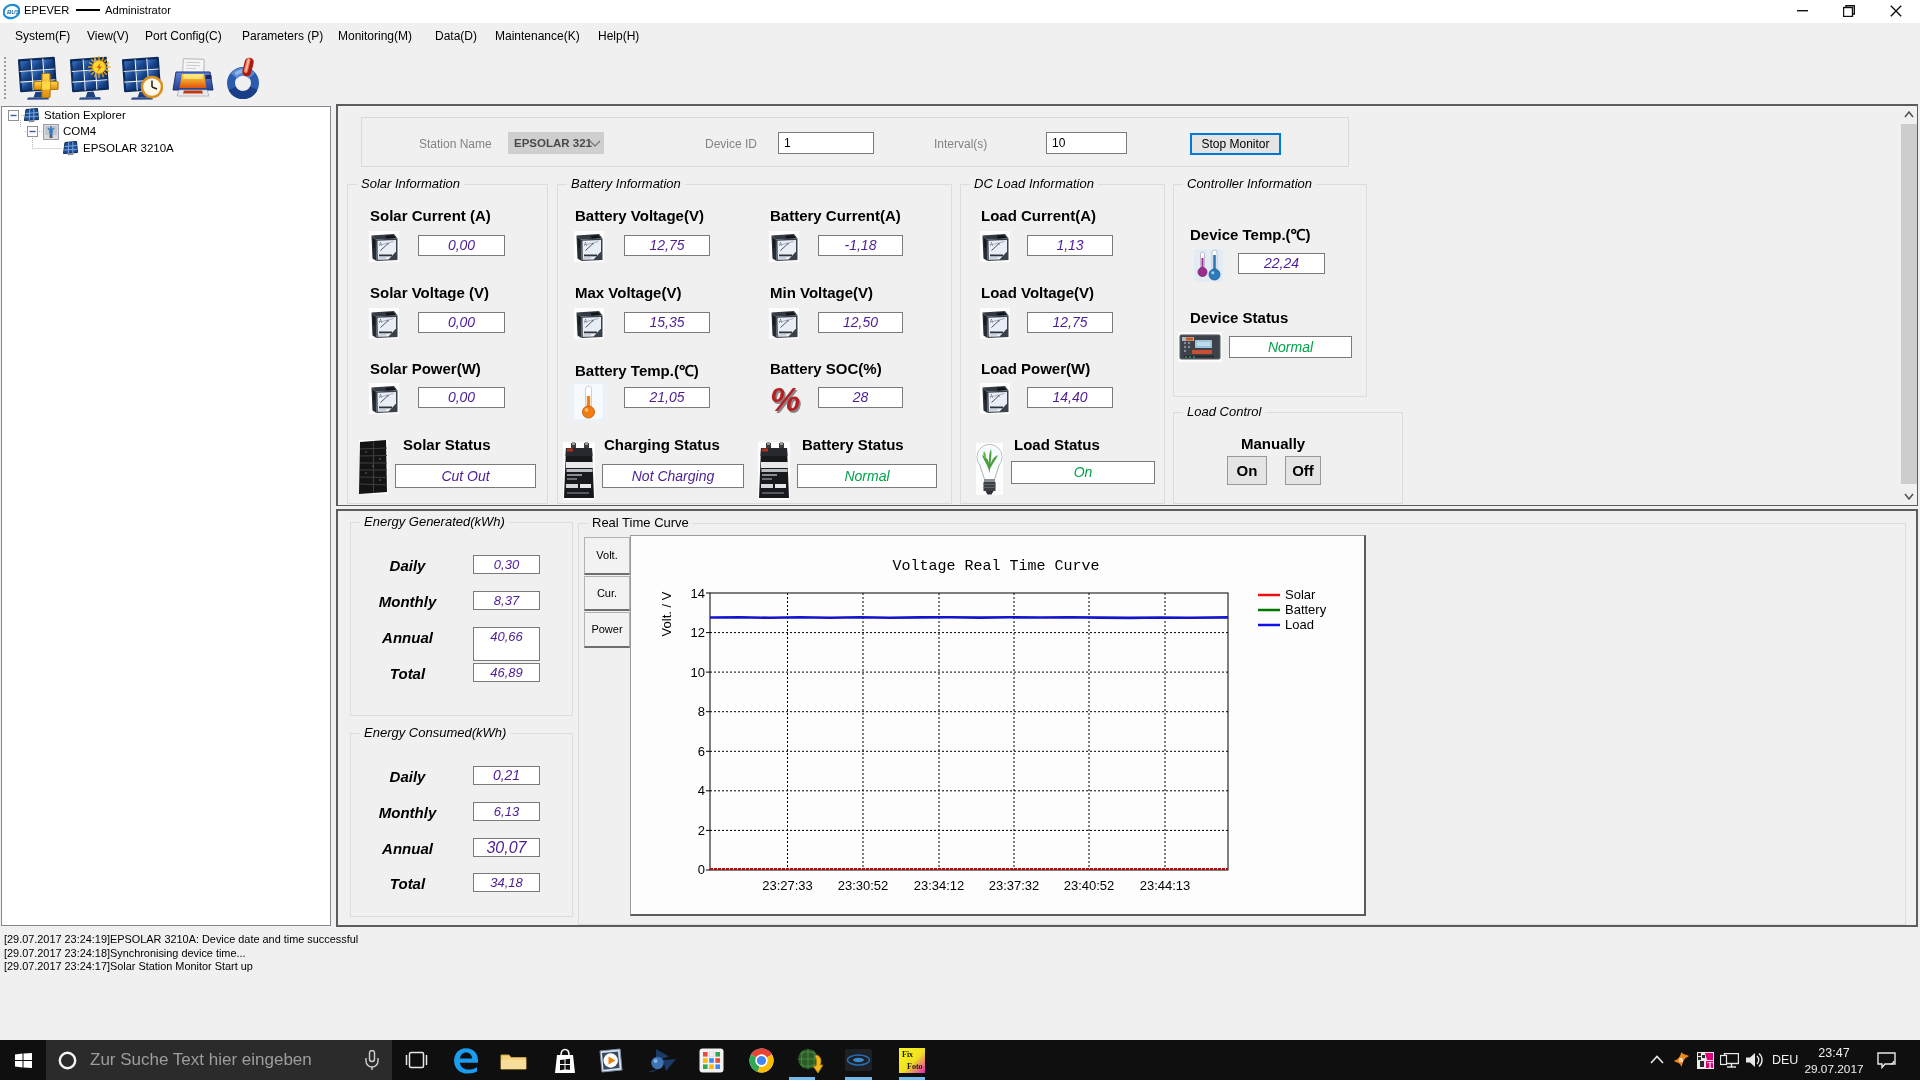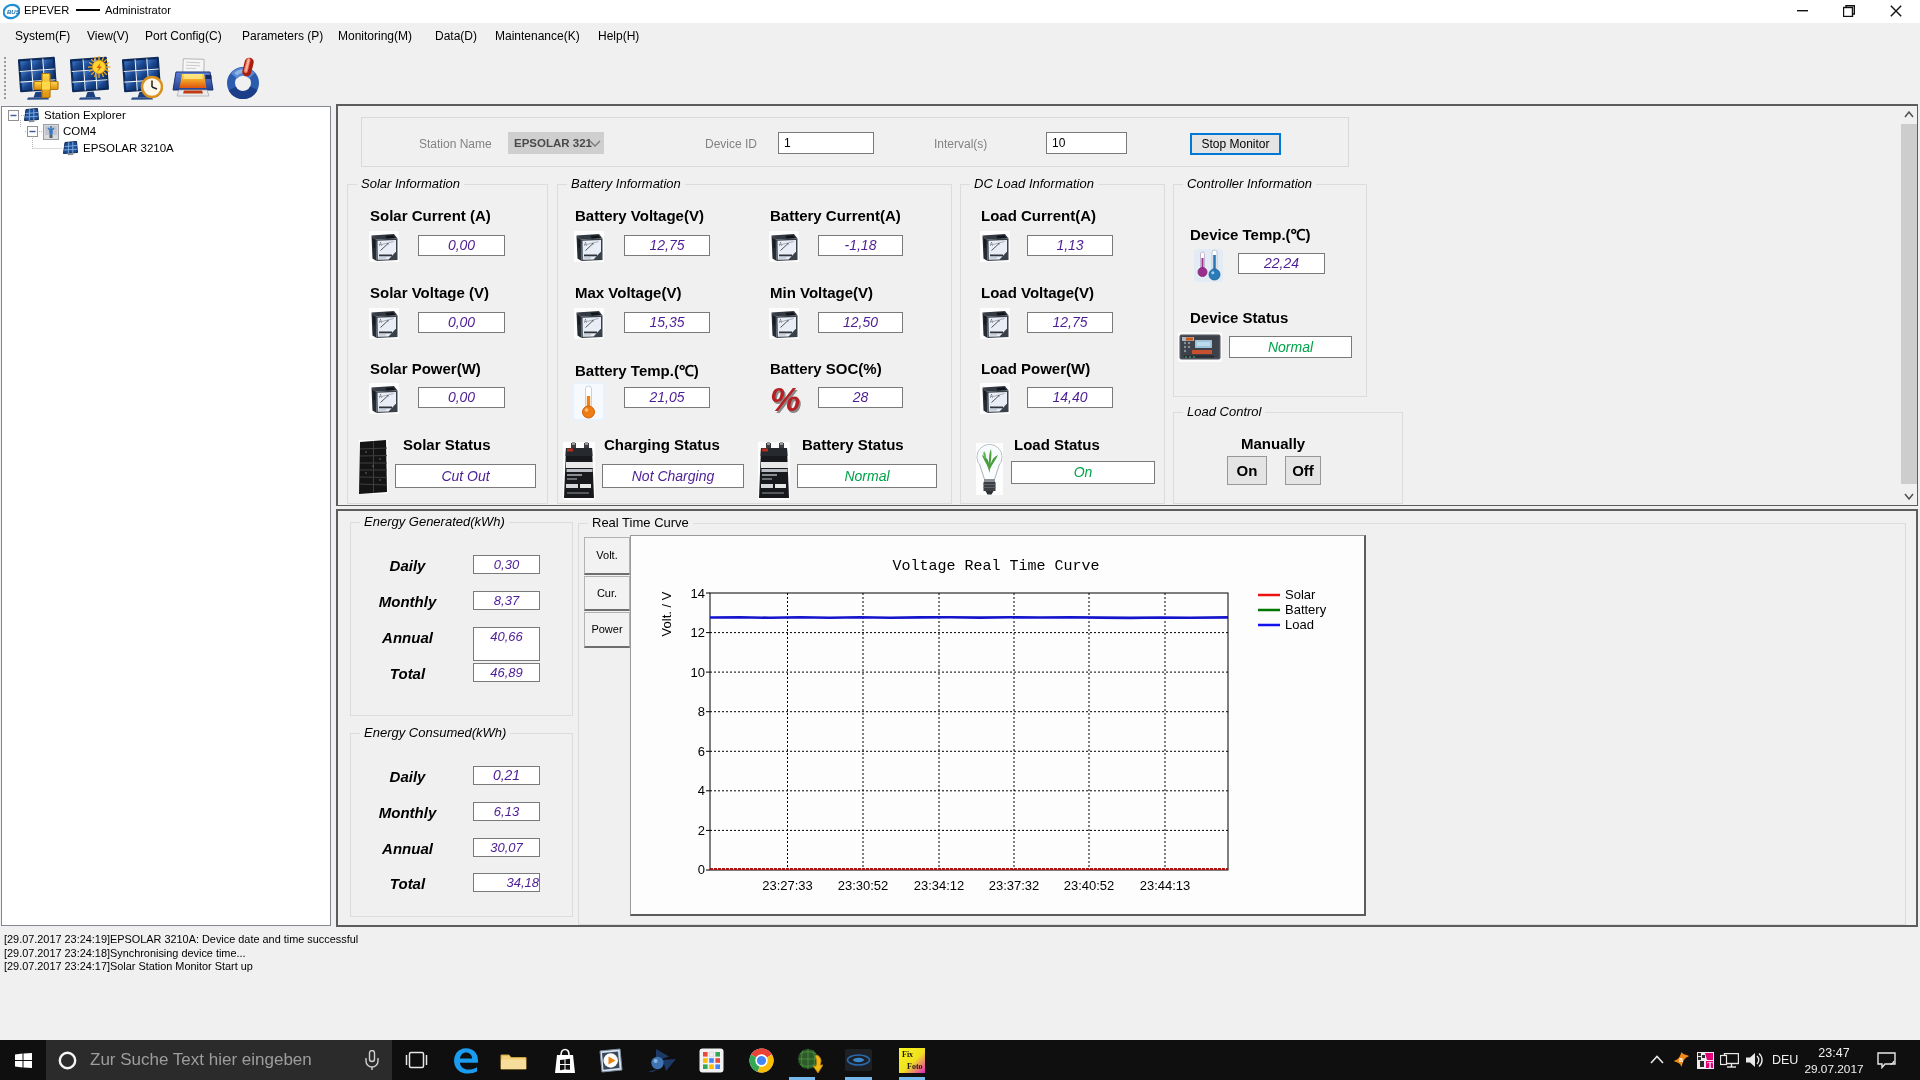--- a/index.html
+++ b/index.html
@@ -497,23 +497,23 @@
 <div class="vbox" style="left:473px; top:663px; width:67px; height:19px; line-height:17px; font-size:13px;">46,89</div>
 
 <div class="grp" style="left:350px; top:733px; width:223px; height:184px;">
     <div class="gt">Energy Consumed(kWh)</div>
   </div>
 <div class="ebl" style="left:350px; top:768px; width:115px;">Daily</div>
 <div class="vbox" style="left:473px; top:766px; width:67px; height:19px; line-height:17px; font-size:14px;">0,21</div>
 <div class="ebl" style="left:350px; top:804px; width:115px;">Monthly</div>
 <div class="vbox" style="left:473px; top:802px; width:67px; height:19px; line-height:17px; font-size:13px;">6,13</div>
 <div class="ebl" style="left:350px; top:840px; width:115px;">Annual</div>
-<div class="vbox" style="left:473px; top:838px; width:67px; height:19px; line-height:17px; font-size:13px;">30,07</div>
+<div class="vbox" style="left:473px; top:838px; width:67px; height:19px; line-height:17px; font-size:16px;">30,07</div>
 <div class="ebl" style="left:350px; top:875px; width:115px;">Total</div>
-<div class="vbox" style="left:473px; top:873px; width:67px; height:19px; line-height:17px; font-size:13px;text-align:right;">34,18</div>
+<div class="vbox" style="left:473px; top:873px; width:67px; height:19px; line-height:17px; font-size:13px;">34,18</div>
 
 <div class="grp" style="left:578px; top:523px; width:1328px; height:402px;">
     <div class="gt gtn">Real Time Curve</div>
   </div>
 <div class="tab" style="left:584px; top:537px; width:46px; height:38px; line-height:35px;">Volt.</div>
 <div class="tab" style="left:584px; top:576px; width:46px; height:35px; line-height:32px;">Cur.</div>
 <div class="tab" style="left:584px; top:612px; width:46px; height:36px; line-height:33px;">Power</div>
 <div class="abs" style="left:630px; top:535px; width:736px; height:381px; background:#fdfdfd; border:1px solid #9a9a9a; border-right:2px solid #5c5c5c; border-bottom:2px solid #5c5c5c;"></div>
 <svg class="abs" style="left:630px; top:535px;" width="734" height="379" font-family="Liberation Sans, sans-serif">
   <text x="366" y="34.5" font-family="Liberation Mono, monospace" font-size="15" text-anchor="middle" fill="#000">Voltage Real Time Curve</text>

